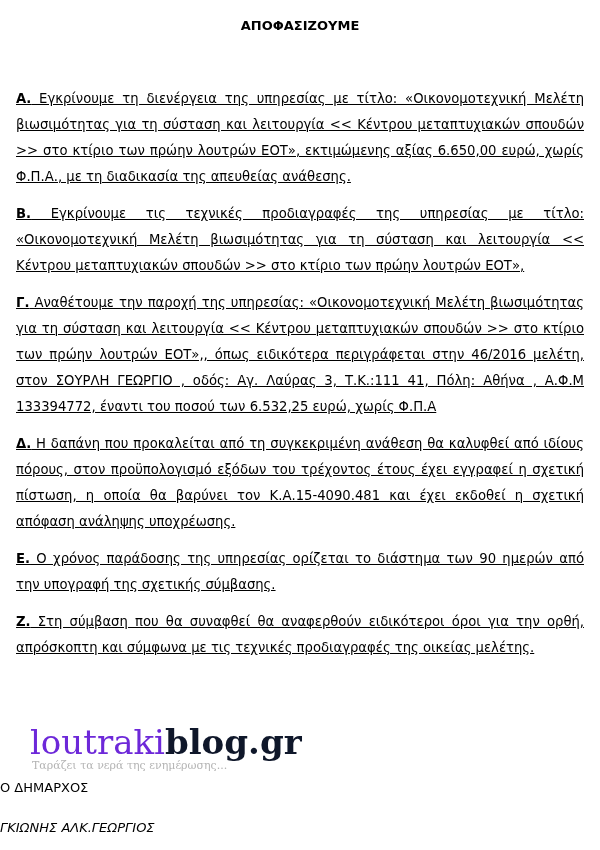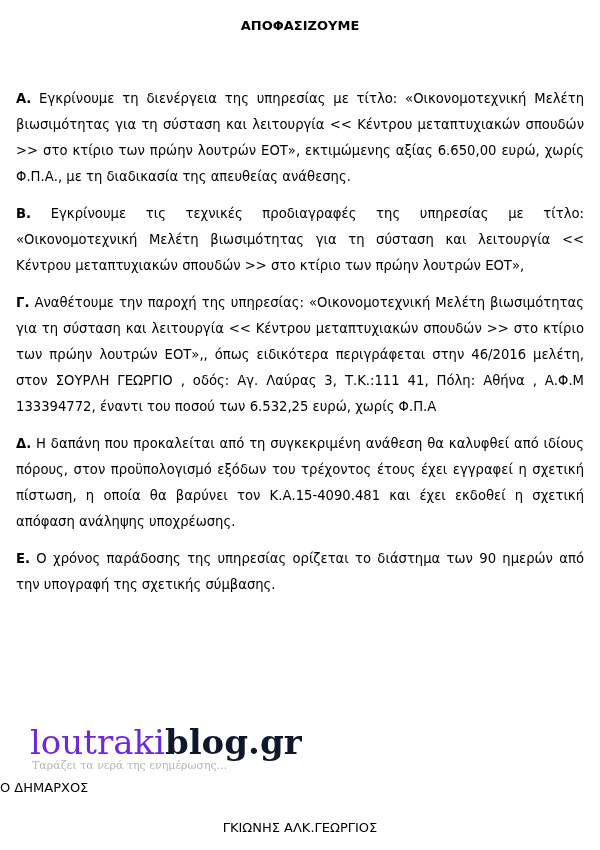--- a/index.html
+++ b/index.html
@@ -32,20 +32,21 @@
       font-size: 13px;
       letter-spacing: 0px;
     }
     .body-text {
       position: absolute;
       left: 16px;
       top: 86px;
       width: 568px;
       font-size: 13.2px;
       line-height: 26px;
+      text-decoration: underline;
     }
     .clause {
       margin: 0 0 11px 0;
       text-align: justify;
       text-align-last: left;
     }
     .clause-letter {
       font-weight: bold;
     }
     .watermark {
@@ -86,37 +87,39 @@
       left: 0;
       width: 600px;
       text-align: left;
       font-size: 13px;
     }
     .signature-name {
       position: absolute;
       top: 820px;
       left: 0;
       width: 600px;
-      text-align: center;
+      text-align: left;
       font-size: 13px;
+      font-style: italic;
     }
   </style>
 </head>
 <body>
 
 <div class="page">
 
   <div class="doc-title">ΑΠΟΦΑΣΙΖΟΥΜΕ</div>
 
   <div class="body-text">
     <p class="clause"><span class="clause-letter">Α.</span><span> Εγκρίνουμε τη διενέργεια της υπηρεσίας με τίτλο: «Οικονομοτεχνική Μελέτη βιωσιμότητας για τη σύσταση και λειτουργία    &lt;&lt; Κέντρου μεταπτυχιακών σπουδών &gt;&gt; στο κτίριο των πρώην λουτρών ΕΟΤ»,  εκτιμώμενης αξίας  6.650,00 ευρώ, χωρίς Φ.Π.Α., με τη διαδικασία της απευθείας ανάθεσης.</span></p>
     <p class="clause"><span class="clause-letter">Β.</span><span> Εγκρίνουμε τις τεχνικές προδιαγραφές της υπηρεσίας με τίτλο: «Οικονομοτεχνική Μελέτη βιωσιμότητας για τη σύσταση και λειτουργία &lt;&lt; Κέντρου μεταπτυχιακών σπουδών &gt;&gt; στο κτίριο των πρώην λουτρών ΕΟΤ»,</span></p>
     <p class="clause"><span class="clause-letter">Γ.</span><span> Αναθέτουμε την παροχή της υπηρεσίας: «Οικονομοτεχνική Μελέτη βιωσιμότητας για τη σύσταση και λειτουργία    &lt;&lt; Κέντρου μεταπτυχιακών σπουδών &gt;&gt; στο κτίριο των πρώην λουτρών ΕΟΤ»,, όπως ειδικότερα περιγράφεται στην 46/2016 μελέτη, στον ΣΟΥΡΛΗ ΓΕΩΡΓΙΟ , οδός: Αγ. Λαύρας 3, Τ.Κ.:111 41, Πόλη: Αθήνα , Α.Φ.Μ 133394772, έναντι του ποσού των 6.532,25 ευρώ, χωρίς Φ.Π.Α</span></p>
     <p class="clause"><span class="clause-letter">Δ.</span><span> Η δαπάνη που προκαλείται από τη συγκεκριμένη ανάθεση θα καλυφθεί από ιδίους πόρους, στον προϋπολογισμό εξόδων του τρέχοντος έτους έχει εγγραφεί η σχετική πίστωση, η οποία θα βαρύνει τον Κ.Α.15-4090.481 και έχει εκδοθεί η σχετική απόφαση ανάληψης υποχρέωσης.</span></p>
     <p class="clause"><span class="clause-letter">Ε.</span><span> Ο χρόνος παράδοσης της υπηρεσίας ορίζεται το διάστημα των 90 ημερών από την υπογραφή της σχετικής σύμβασης.</span></p>
+    <p class="clause"><span class="clause-letter">Ζ.</span><span> Στη σύμβαση που θα συναφθεί θα αναφερθούν ειδικότεροι όροι για την ορθή, απρόσκοπτη και σύμφωνα με τις τεχνικές προδιαγραφές της οικείας  μελέτης.</span></p>
   </div>
 
   <div class="watermark">
     <div class="wm-main"><span class="wm-grey">loutraki</span><span class="wm-blue">blog.gr</span></div>
     <div class="wm-tagline">Ταράζει τα νερά της ενημέρωσης...</div>
   </div>
 
   <div class="signature-role">Ο ΔΗΜΑΡΧΟΣ</div>
   <div class="signature-name">ΓΚΙΩΝΗΣ ΑΛΚ.ΓΕΩΡΓΙΟΣ</div>
 

